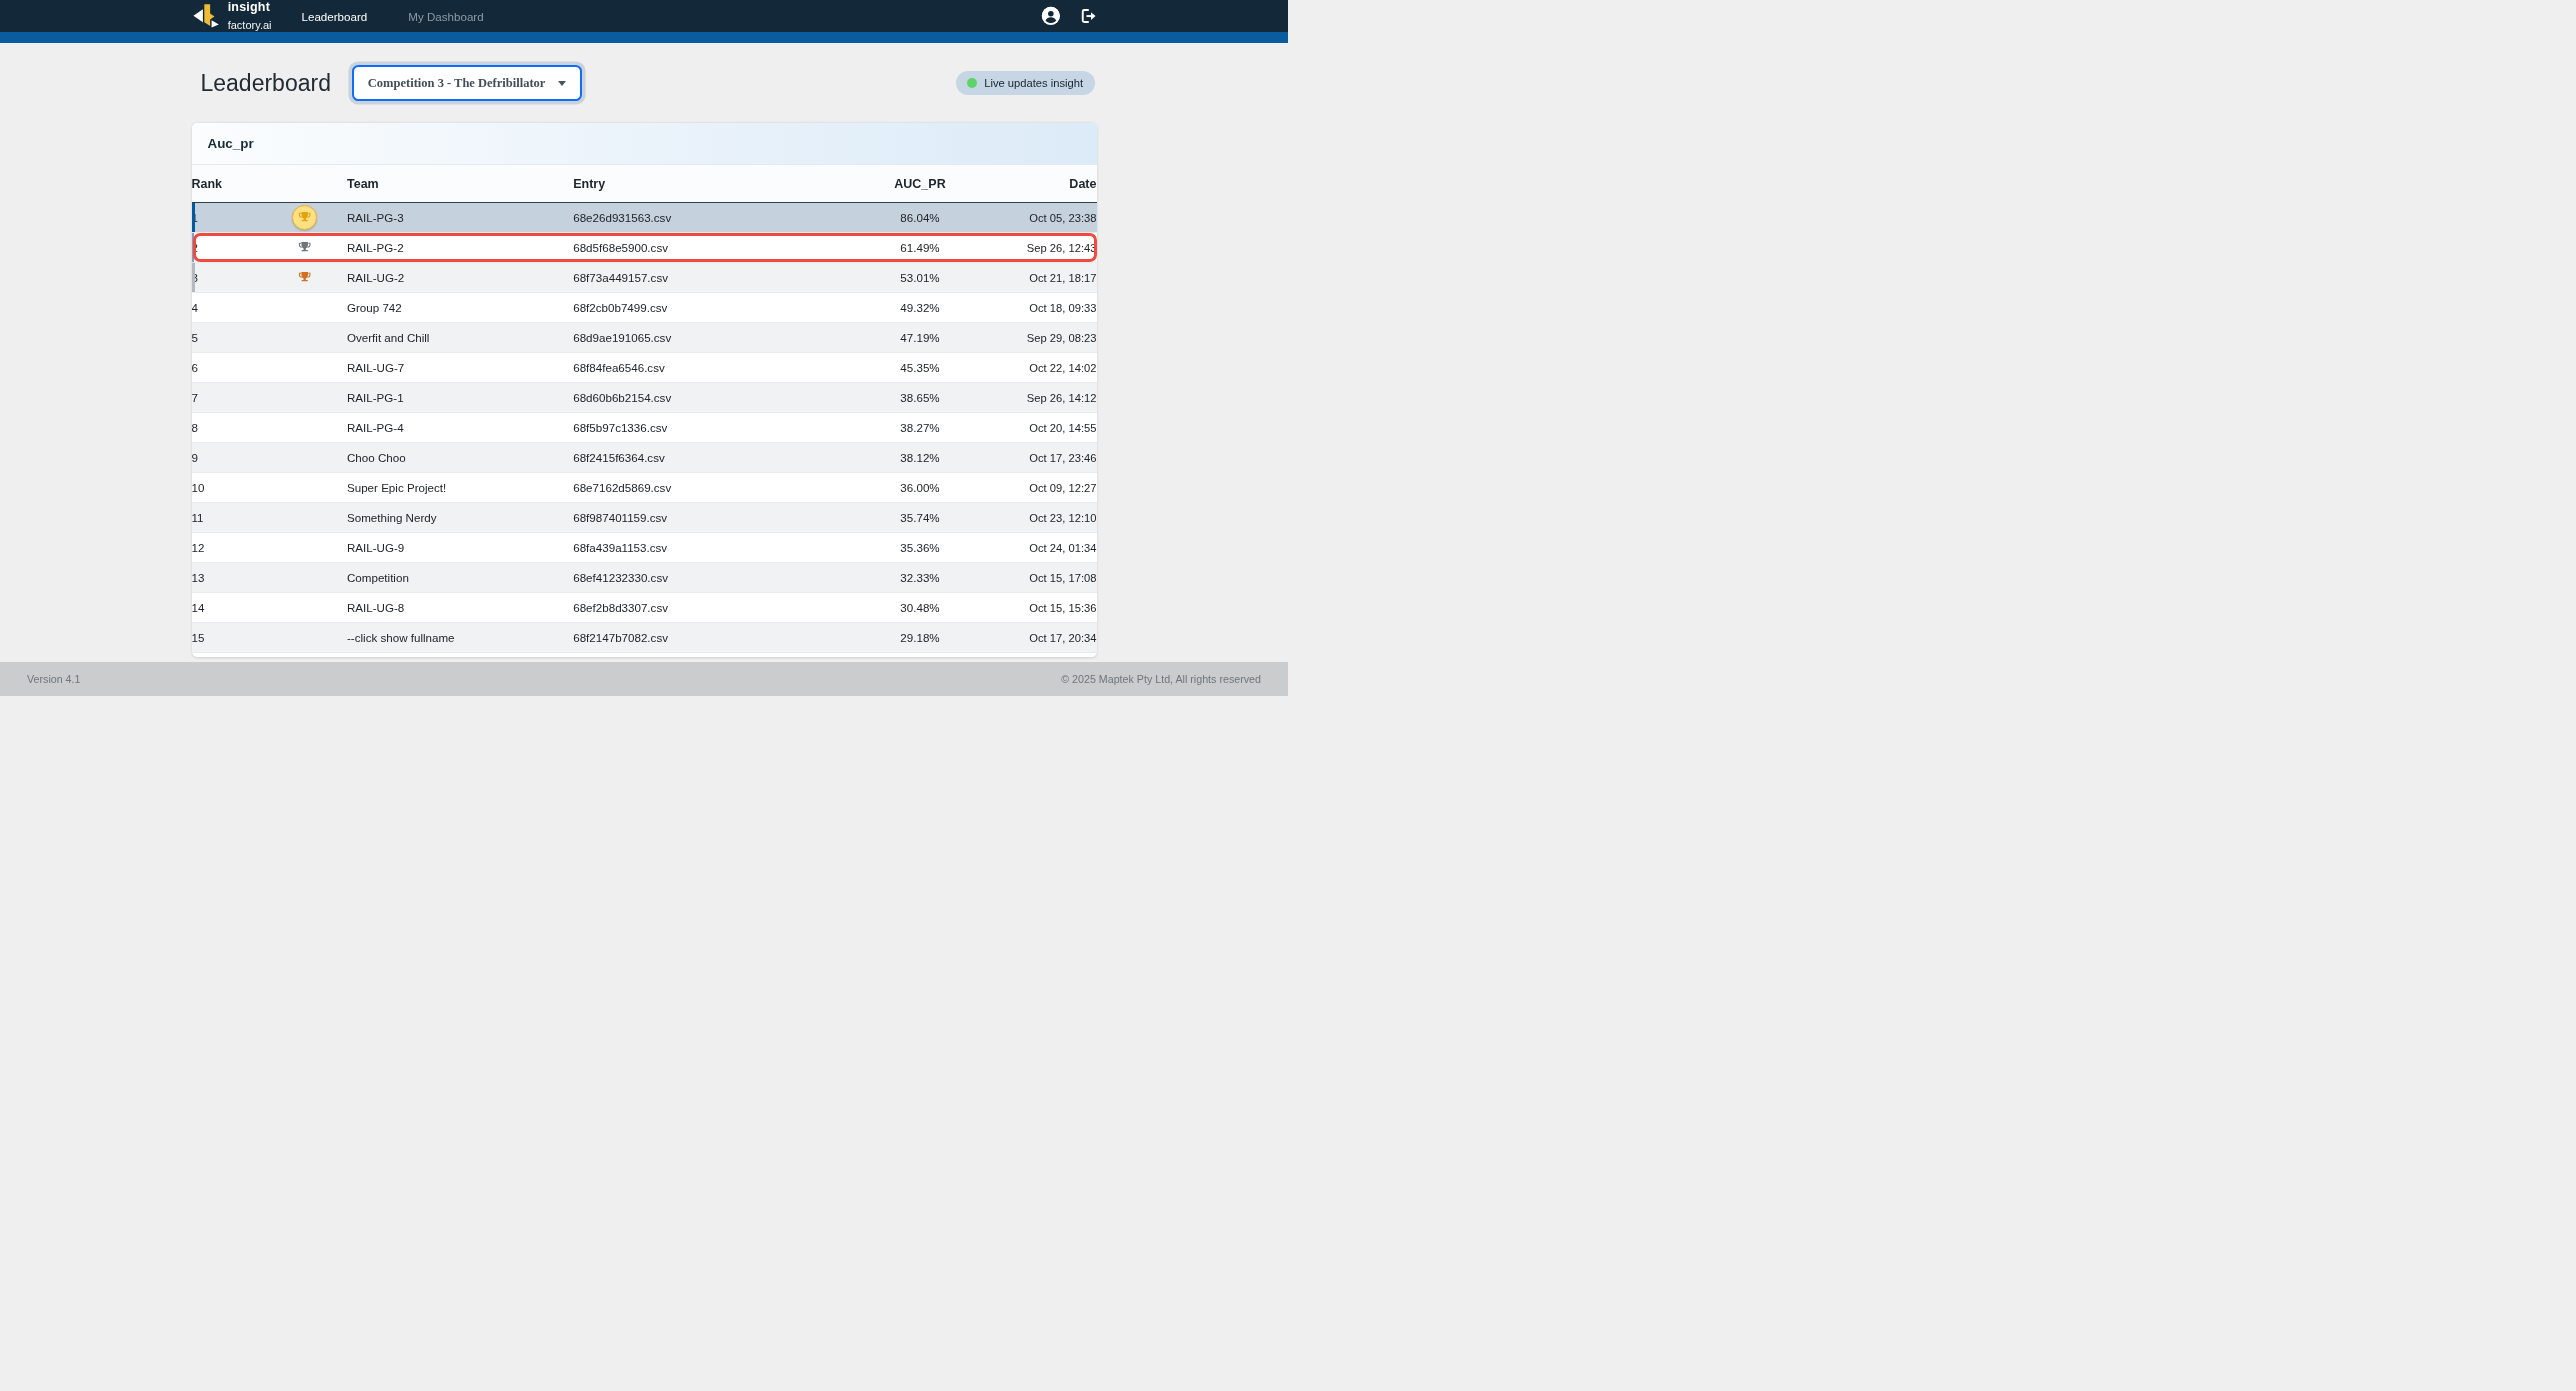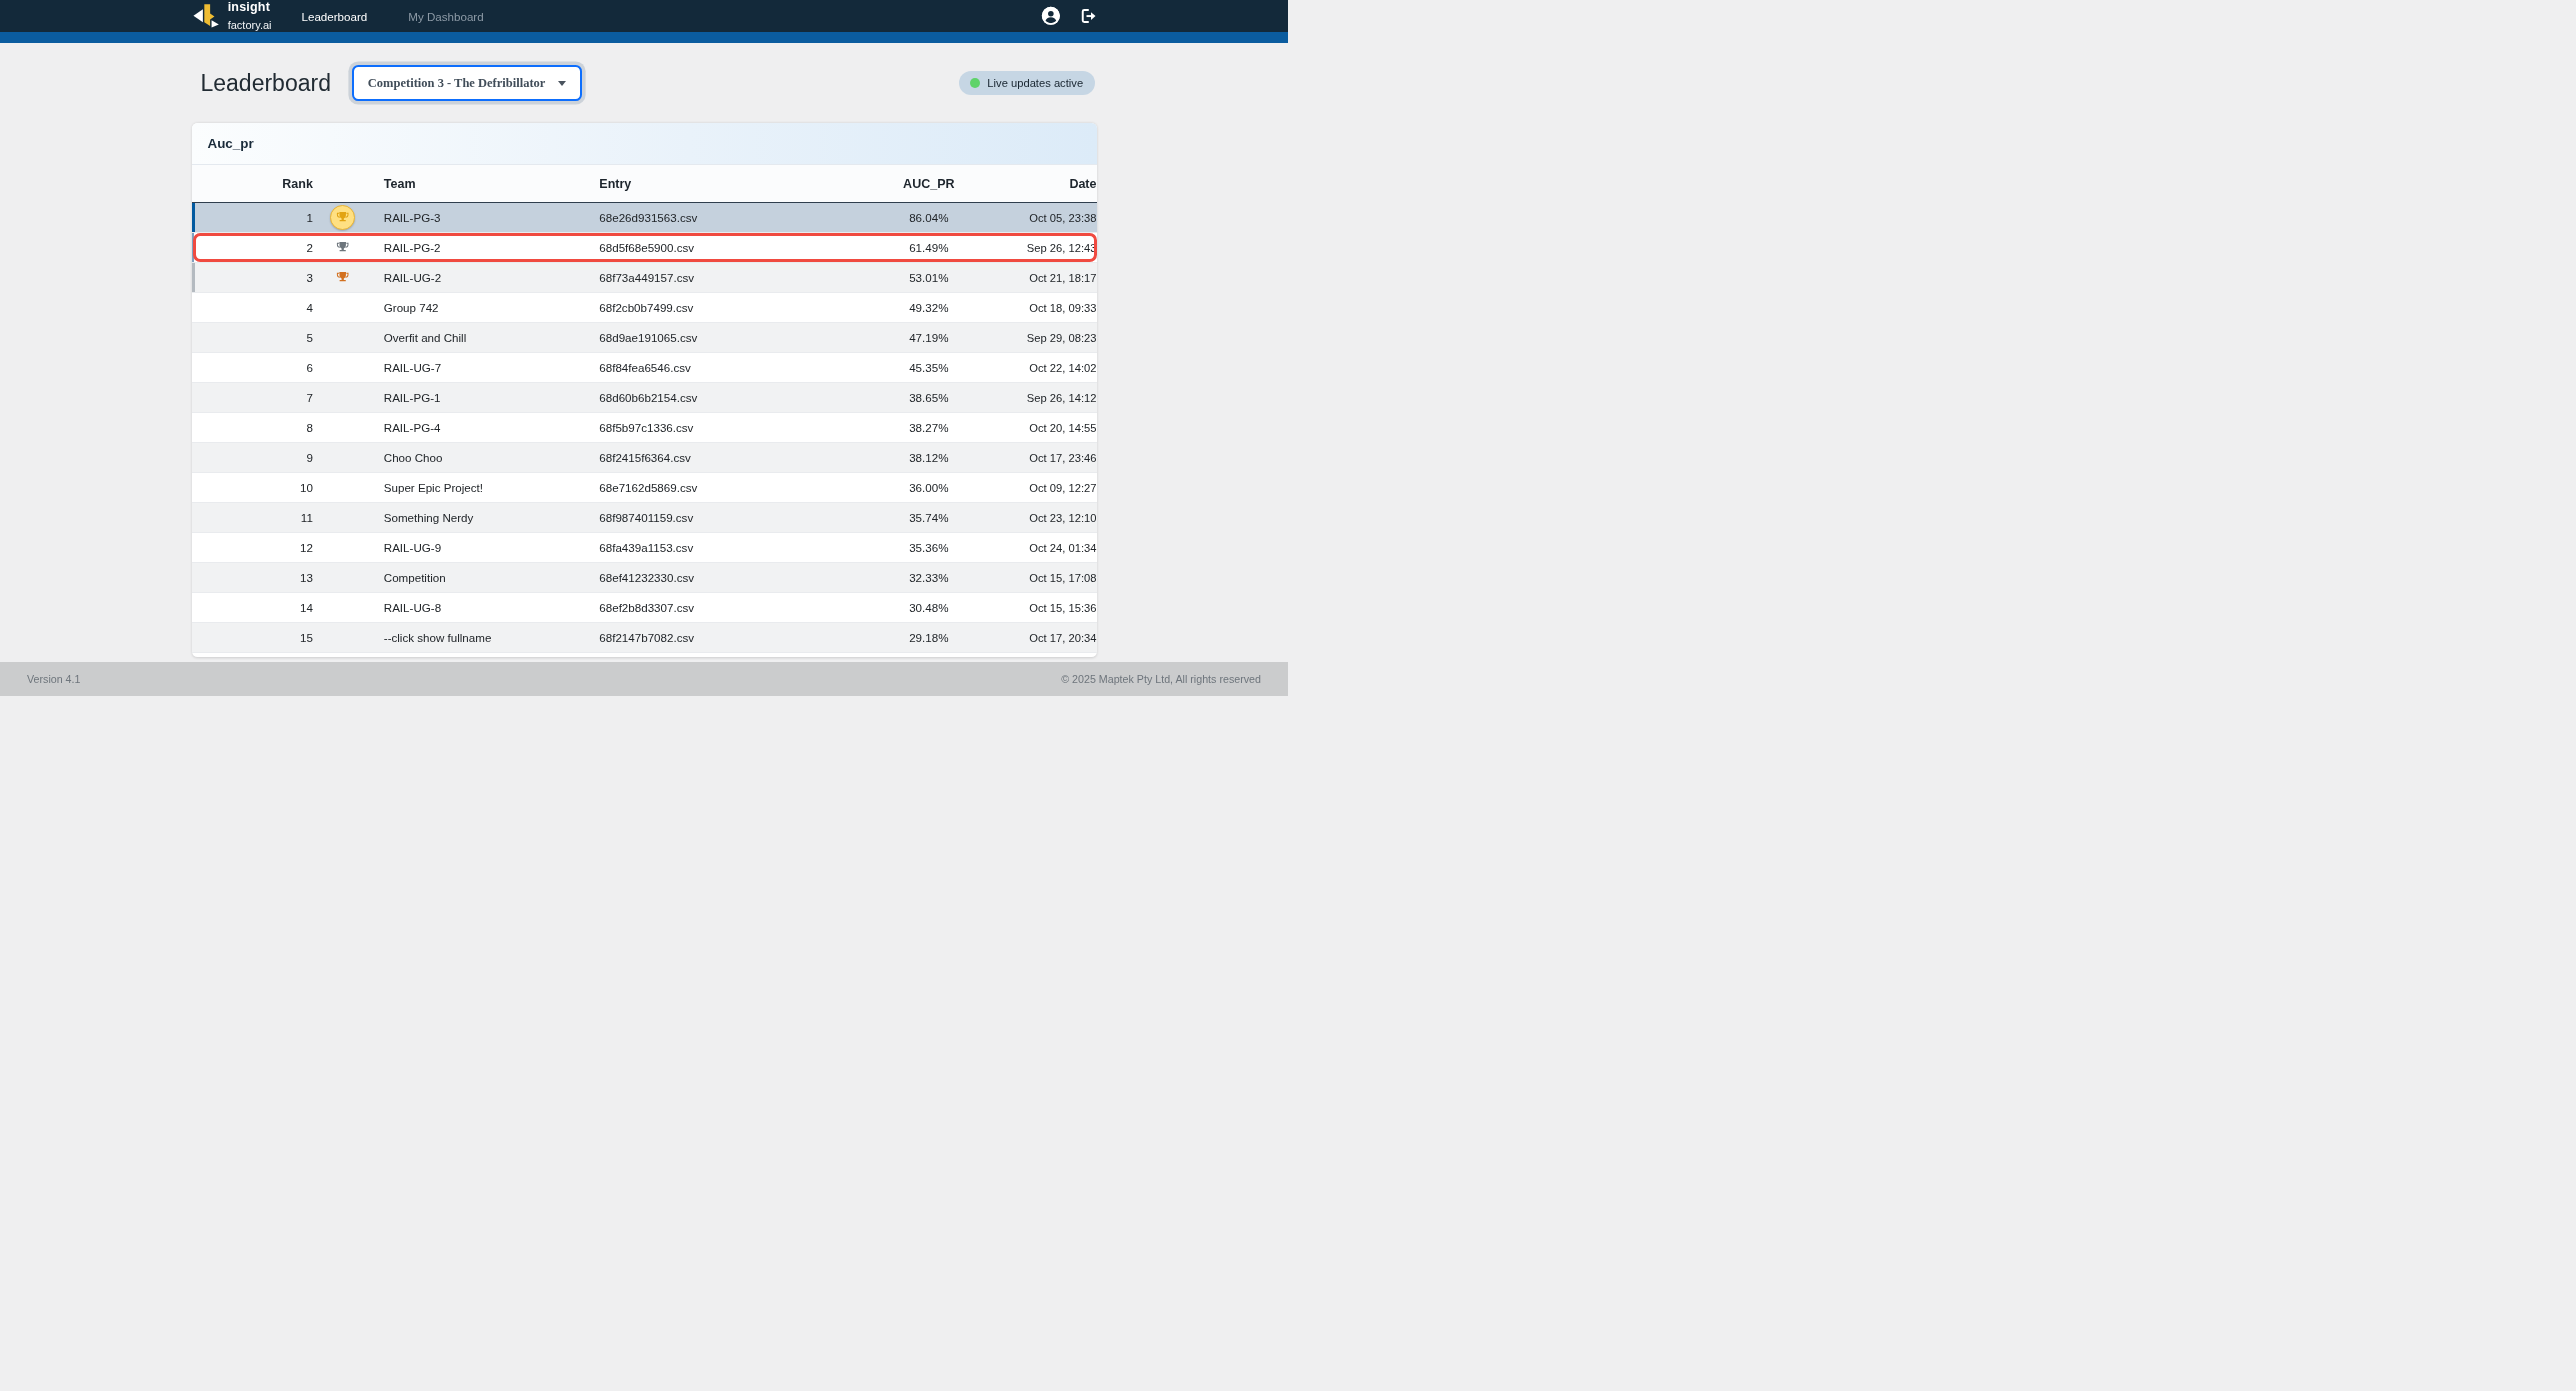--- a/index.html
+++ b/index.html
@@ -75,21 +75,21 @@
   .lb-row.first { background: var(--row1-bg, #c5d1dd); }
   .lb-row.first::before { width: 3.6px; background: var(--row1-border, #02599f); }
   .lb-row.second::before { width: 2.7px; background: #7fa0c0; }
   .lb-row.second::after {
     content: ""; position: absolute; top: 0; bottom: 0; left: 1.8px; right: 0;
     border: 3.6px solid var(--highlight-red, #f04a40); border-radius: 7.2px; pointer-events: none;
   }
   .lb-row.third { background: #f1f2f3; }
   .lb-row.third::before { width: 3.6px; background: #b4bac0; }
 
-  .c-rank   { width: 9%;  text-align: right; margin-left: 44px; }
+  .c-rank   { width: 9%;  text-align: left; }
   .c-trophy { width: 7%;  display: flex; justify-content: center; align-items: center; }
   .c-team   { width: 25%; padding-left: 10.7px; }
   .c-entry  { width: 33%; padding-left: 10.7px; }
   .c-auc    { width: 13%; text-align: center; }
   .c-date   { width: 13%; text-align: right; font-size: 11.2px; }
   .thead .c-date { font-size: 12.5px; }
 
   .trophy { display: inline-flex; align-items: center; justify-content: center; }
   .trophy svg { width: 13.4px; height: 13.4px; }
   .t-gold {
@@ -153,21 +153,21 @@
 <main>
   <div class="container">
     <div class="title-row">
       <h1 class="page-title">Leaderboard</h1>
       <div class="select-box">
         <span class="select-value">Competition 3 - The Defribillator</span>
         <span class="caret"></span>
       </div>
       <div class="live-badge">
         <span class="dot"></span>
-        <span>Live updates active</span>
+        <span>Live updates insight</span>
       </div>
     </div>
 
     <div class="card">
       <div class="card-header">
         <span>Auc_pr</span>
       </div>
       <div class="thead">
         <div class="c-rank">Rank</div>
         <div class="c-trophy"></div>

